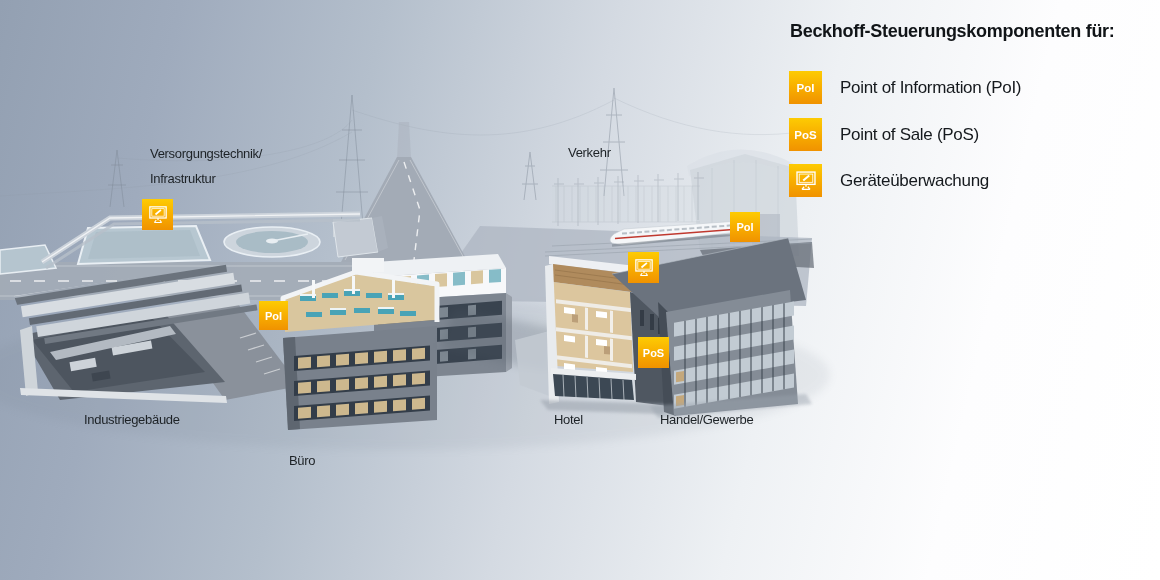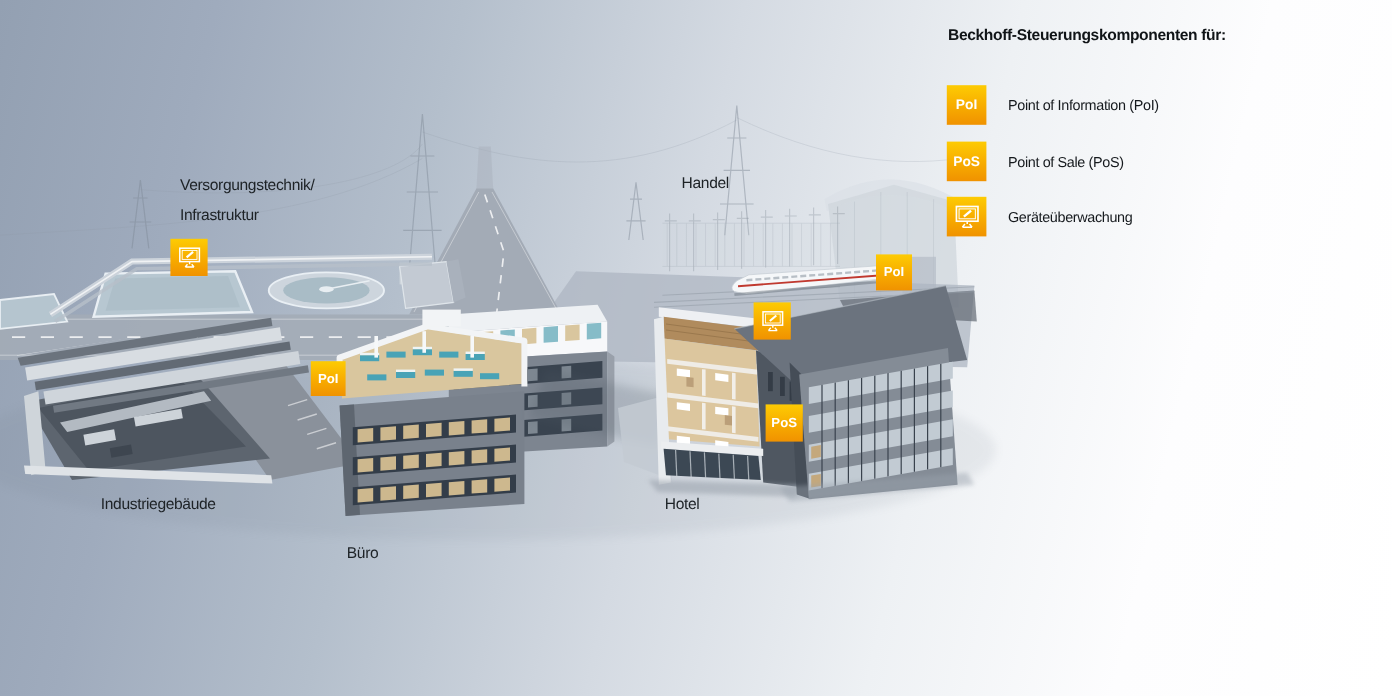--- a/index.html
+++ b/index.html
@@ -10,23 +10,23 @@
   }
   .scene-svg{position:absolute;left:0;top:0;}
   .scene-label{position:absolute;color:#1d2226;font-size:13px;line-height:25px;letter-spacing:-0.3px;white-space:nowrap;}
   .badge{
     display:flex;align-items:center;justify-content:center;
     background:linear-gradient(180deg,#fdcb03 0%,#f8ae00 50%,#f09200 100%);
     color:#fff;font-weight:bold;font-size:11px;letter-spacing:0;
   }
   .marker{position:absolute;width:30px;height:30px;}
   .badge-lg{width:33px;height:33px;font-size:11.5px;flex:none;}
-  .legend-title{position:absolute;left:790px;top:21px;font-size:13px;font-weight:bold;color:#101417;letter-spacing:-0.3px;white-space:nowrap;}
+  .legend-title{position:absolute;left:790px;top:21px;font-size:18px;font-weight:bold;color:#101417;letter-spacing:-0.3px;white-space:nowrap;}
   .legend-row{position:absolute;left:789px;display:flex;align-items:center;gap:18px;}
-  .legend-label{font-size:12px;color:#15191d;letter-spacing:-0.3px;white-space:nowrap;}
+  .legend-label{font-size:17px;color:#15191d;letter-spacing:-0.3px;white-space:nowrap;}
 </style>
 </head>
 <body>
 
 <div class="stage">
 
   <svg class="scene-svg" width="1160" height="580" viewBox="0 0 1160 580" aria-hidden="true">
     <defs>
       <filter id="soft" x="-40%" y="-40%" width="180%" height="180%">
           <feGaussianBlur stdDeviation="4"></feGaussianBlur>
@@ -357,24 +357,25 @@
           </g>
       </g>
       <polygon points="650,406 806,394 812,404 658,418" fill="#9aa3ad" opacity="0.45" filter="url(#soft2)"></polygon>
     </g>
   </svg>
 
   <div class="scene-label" style="left:150px;top:141px;">
     <div>Versorgungstechnik/</div>
     <div>Infrastruktur</div>
   </div>
-  <div class="scene-label" style="left:568px;top:140px;">Handel</div>
+  <div class="scene-label" style="left:568px;top:140px;">Verkehr</div>
   <div class="scene-label" style="left:84px;top:407px;text-align:center;">Industriegebäude</div>
   <div class="scene-label" style="left:289px;top:448px;">Büro</div>
   <div class="scene-label" style="left:554px;top:407px;text-align:center;">Hotel</div>
+  <div class="scene-label" style="left:660px;top:407px;">Handel/Gewerbe</div>
 
   <div class="badge marker" style="left:142px;top:199px;width:31px;height:31px;">
     <svg viewBox="0 0 24 22" width="20" height="19">
       <rect x="2.2" y="1.8" width="19.6" height="13.4" fill="none" stroke="#fff" stroke-width="1.5"></rect>
       <rect x="4.6" y="4" width="14.8" height="9" fill="none" stroke="#fff" stroke-width="0.9"></rect>
       <line x1="9" y1="11" x2="15.5" y2="5.5" stroke="#fff" stroke-width="2.2"></line>
       <path d="M12,15.2 v2.6 M7.6,20.6 h8.8 M9.9,17.8 l-2.3,2.8 M14.1,17.8 l2.3,2.8" stroke="#fff" stroke-width="1.4" fill="none"></path>
     </svg>
   </div>
 

